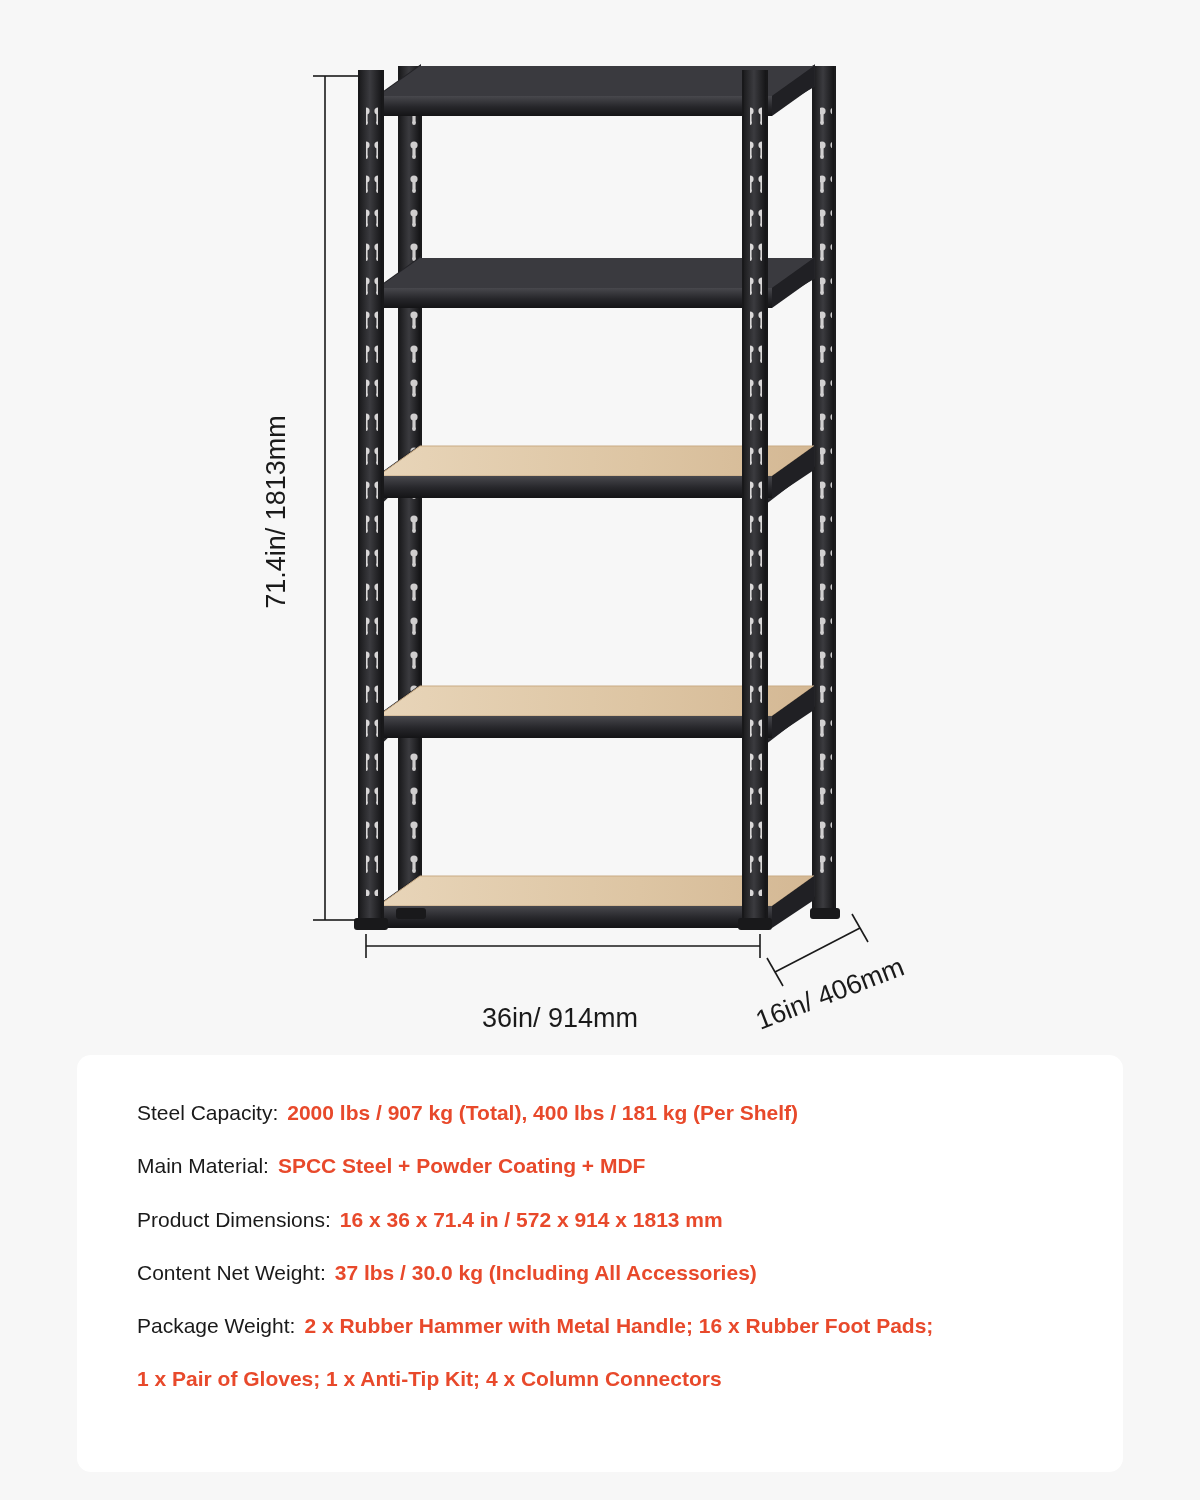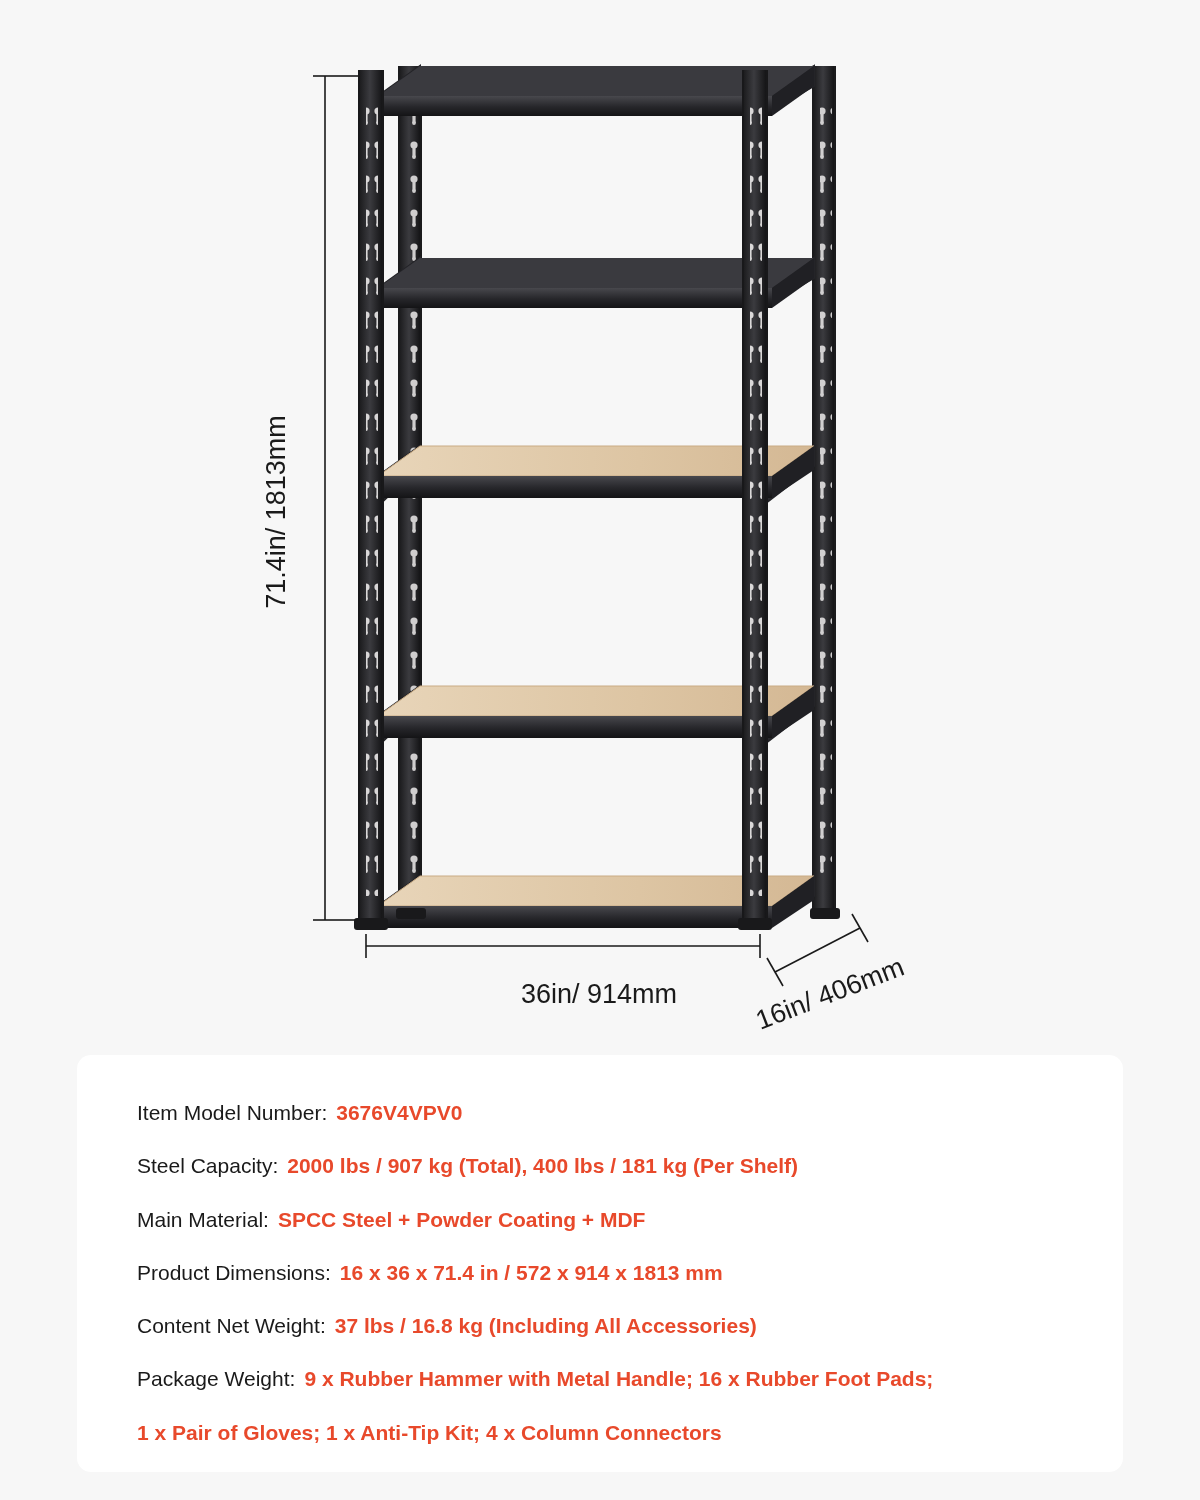--- a/index.html
+++ b/index.html
@@ -37,23 +37,22 @@
     white-space: nowrap;
   }
   #height-label {
     left: 276px;
     top: 512px;
     transform: translate(-50%, -50%) rotate(-90deg);
     transform-origin: center center;
   }
   #width-label {
     left: 560px;
-    top: 994px;
+    top: 1018px;
     transform: translate(-50%, -50%);
-    margin-left: 39px;
   }
   #depth-label {
     left: 830px;
     top: 994px;
     transform: translate(-50%, -50%) rotate(-21deg);
     transform-origin: center center;
   }
 
   
   #spec-card {
@@ -219,48 +218,44 @@
     </g>
   </svg>
 
   <div class="dim-label" id="height-label">71.4in/ 1813mm</div>
   <div class="dim-label" id="width-label">36in/ 914mm</div>
   <div class="dim-label" id="depth-label">16in/ 406mm</div>
 </div>
 
 <div id="spec-card">
 
-  <div class="spec-row">
-    <span class="spec-label">Item Model Number:</span>
-    <span class="spec-value">3676V4VPV0</span>
-  </div>
 
   <div class="spec-row">
     <span class="spec-label">Steel Capacity:</span>
     <span class="spec-value">2000 lbs / 907 kg (Total), 400 lbs / 181 kg (Per Shelf)</span>
   </div>
 
   <div class="spec-row">
     <span class="spec-label">Main Material:</span>
     <span class="spec-value">SPCC Steel + Powder Coating + MDF</span>
   </div>
 
   <div class="spec-row">
     <span class="spec-label">Product Dimensions:</span>
     <span class="spec-value">16 x 36 x 71.4 in / 572 x 914 x 1813 mm</span>
   </div>
 
   <div class="spec-row">
     <span class="spec-label">Content Net Weight:</span>
-    <span class="spec-value">37 lbs / 16.8 kg (Including All Accessories)</span>
+    <span class="spec-value">37 lbs / 30.0 kg (Including All Accessories)</span>
   </div>
 
   <div class="spec-row">
     <span class="spec-label">Package Weight:</span>
-    <span class="spec-value">9 x Rubber Hammer with Metal Handle; 16 x Rubber Foot Pads;</span>
+    <span class="spec-value">2 x Rubber Hammer with Metal Handle; 16 x Rubber Foot Pads;</span>
   </div>
 
   <div class="spec-row continuation">
     <span class="spec-label"></span>
     <span class="spec-value">1 x Pair of Gloves; 1 x Anti-Tip Kit; 4 x Column Connectors</span>
   </div>
 
 </div>
 
 </body></html>

